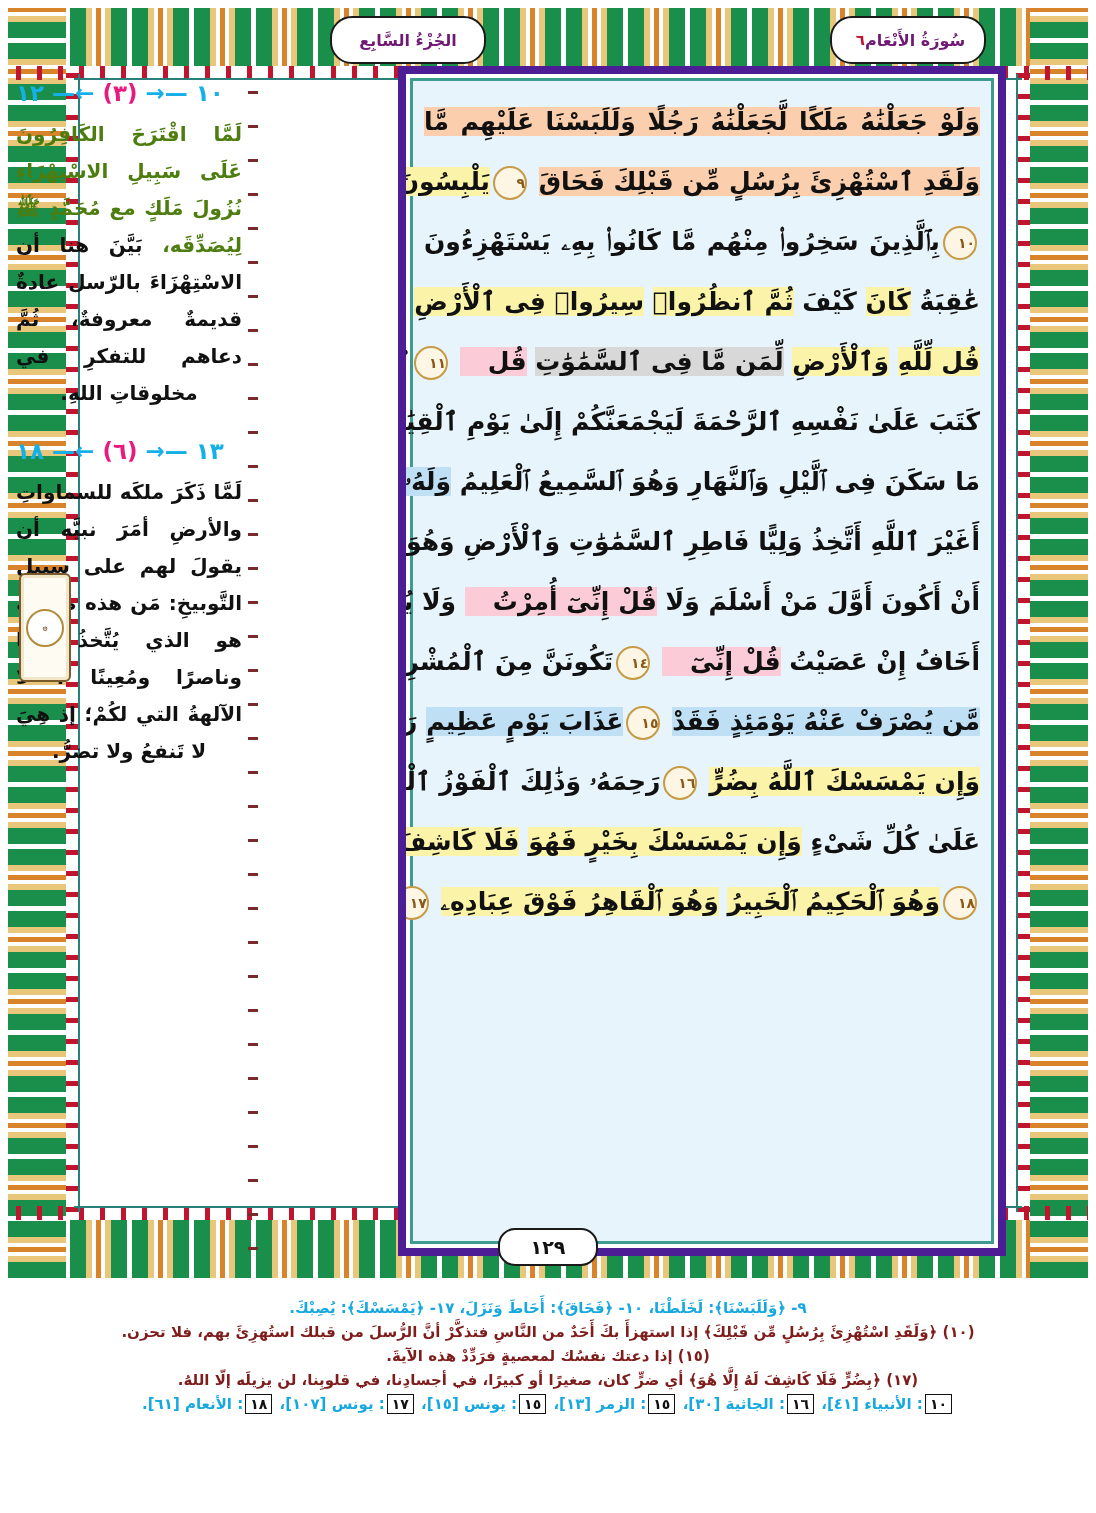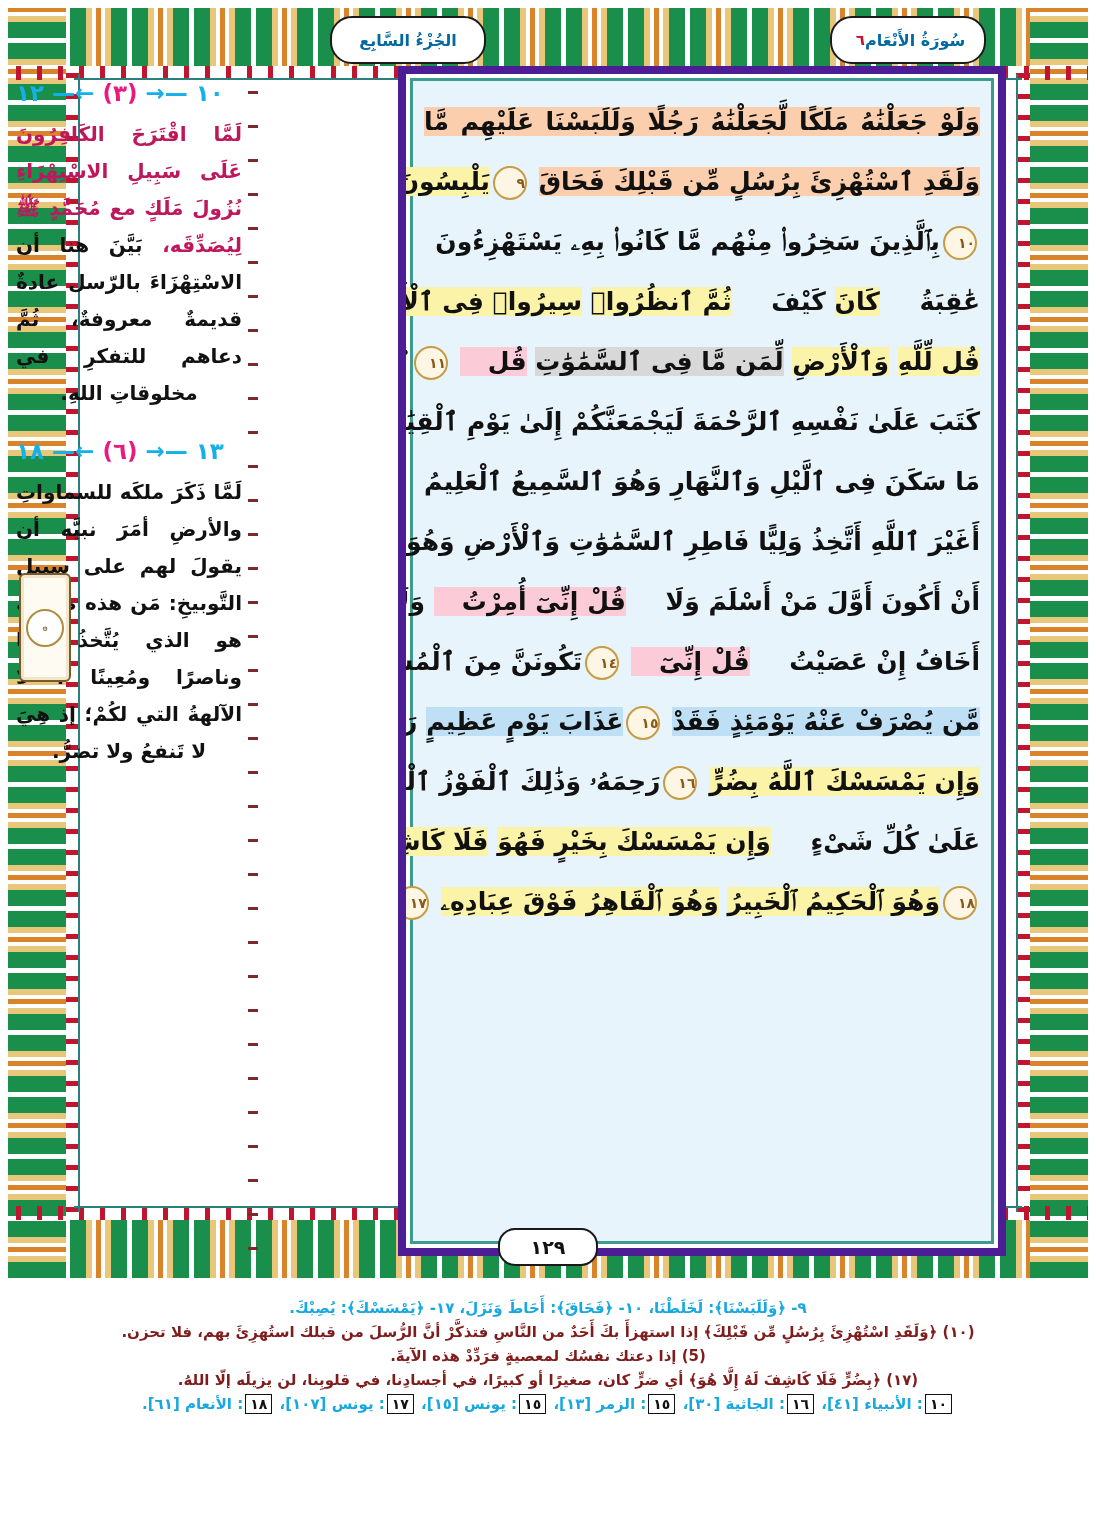--- a/index.html
+++ b/index.html
@@ -81,21 +81,21 @@
     top:16px;
     width:152px;height:44px;
     background:#ffffff;
     border:2.5px solid #1a1a1a;
     border-radius:22px/22px;
     display:flex;align-items:center;justify-content:center;
     z-index:9;
   }
   .cartouche span{
     font-family:"DejaVu Sans","Liberation Sans",sans-serif;
-    font-size:16px;font-weight:bold;color:#0369a1;
+    font-size:16px;font-weight:bold;color:#701a75;
     white-space:nowrap;
   }
   #cart-sura{right:110px;}
   #cart-juz{left:330px;}
   #cart-sura .sura-num{color:#c0152f;margin-left:5px;font-size:15px;}
 
   
   #text-panel{
     position:absolute;
     right:90px;top:66px;
@@ -119,21 +119,21 @@
     font-family:"DejaVu Sans","Liberation Sans",sans-serif;
     font-weight:600;
     padding:0 2px;
   }
   .hl-peach{background:#fbcfae;}
   .hl-yellow{background:#fbf4a8;}
   .hl-pink{background:#fbccd8;padding-left:28px;}
   .hl-green{background:#dcecb8;}
   .hl-blue{background:#bfe0f4;}
   .hl-gray{background:#d8d8d8;}
-  .hl-none{background:transparent;margin-left:31px;}
+  .hl-none{background:transparent;}
 
   .ayah-mark{
     display:inline-block;
     min-width:30px;height:30px;line-height:30px;
     text-align:center;
     font-size:14px;font-weight:bold;color:#8a5a1a;
     border:2px solid #c79a45;
     border-radius:50%;
     background:#fdf6e4;
     margin:0 3px;
@@ -165,21 +165,21 @@
   }
   .side-head .paren{color:#e8197f;}
   .side-body{
     font-size:20px;
     line-height:37px;
     color:#111;
     text-align:justify;
     text-align-last:center;
     font-weight:600;
   }
-  .side-body .cyan{color:#be185d;}
+  .side-body .cyan{color:#4d7c0f;}
 
   
   #tick-col{
     position:absolute;
     left:248px;top:80px;
     width:10px;height:1170px;
     background-image:repeating-linear-gradient(0deg,
       #7a2a2a 0px,#7a2a2a 3px,
       transparent 3px,transparent 34px);
   }
@@ -307,18 +307,18 @@
         <div class="side-head"><span>١٣</span> —→ <span class="paren">(٦)</span> ←— <span>١٨</span></div>
         <div class="side-body"><span>لَمَّا ذَكَرَ ملكَه للسماواتِ والأرضِ أمَرَ نبيَّه أن يقولَ لهم على سبيلِ التَّوبيخِ: مَن هذه صفاتُه هو الذي يُتَّخذُ وليًّا وناصرًا ومُعِينًا ، لا الآلهةُ التي لكُمْ؛ إذ هِيَ لا تَنفعُ ولا تضرُّ.</span></div>
       </div>
     </div>
 
   <div id="page-number">١٢٩</div>
 
   <div id="footnotes">
     <div class="fn fn-blue">٩- ﴿وَلَلَبَسْنَا﴾: لَخَلَطْنَا، ١٠- ﴿فَحَاقَ﴾: أَحَاطَ وَنَزَلَ، ١٧- ﴿يَمْسَسْكَ﴾: يُصِبْكَ.</div>
     <div class="fn fn-magenta">(١٠) ﴿وَلَقَدِ اسْتُهْزِئَ بِرُسُلٍ مِّن قَبْلِكَ﴾ إذا استهزأَ بكَ أَحَدٌ من النَّاسِ فتذكَّرْ أنَّ الرُّسلَ من قبلك استُهزِئَ بهم، فلا تحزن.</div>
-    <div class="fn fn-magenta">(5) إذا دعتك نفسُك لمعصيةٍ فرَدِّدْ هذه الآيةَ.</div>
+    <div class="fn fn-magenta">(١٥) إذا دعتك نفسُك لمعصيةٍ فرَدِّدْ هذه الآيةَ.</div>
     <div class="fn fn-magenta">(١٧) ﴿بِضُرٍّ فَلَا كَاشِفَ لَهُ إِلَّا هُوَ﴾ أي ضرٍّ كان، صغيرًا أو كبيرًا، في أجسادِنا، في قلوبِنا، لن يزيلَه إلّا اللهُ.</div>
     <div class="fn fn-refs" id="refs-line"><span><span class="boxed">١٠</span><span>: الأنبياء [٤١]،&nbsp;</span></span><span><span class="boxed">١٦</span><span>: الجاثية [٣٠]،&nbsp;</span></span><span><span class="boxed">١٥</span><span>: الزمر [١٣]،&nbsp;</span></span><span><span class="boxed">١٥</span><span>: يونس [١٥]،&nbsp;</span></span><span><span class="boxed">١٧</span><span>: يونس [١٠٧]،&nbsp;</span></span><span><span class="boxed">١٨</span><span>: الأنعام [٦١].</span></span></div>
   </div>
 
 </div>
 
 </body></html>

